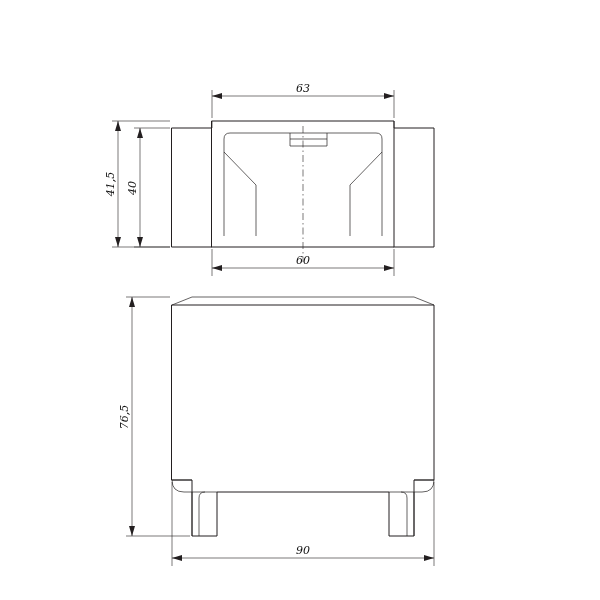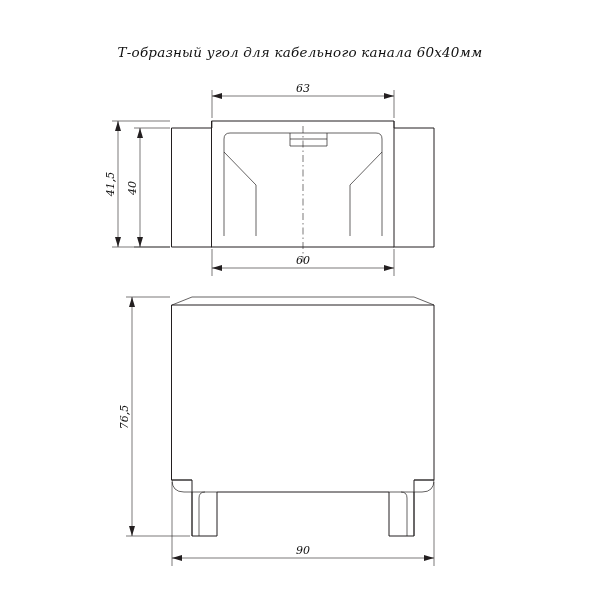--- a/index.html
+++ b/index.html
@@ -64,21 +64,20 @@
     font-size: 11px;
     fill: #111111;
   }
   .arrow { fill: #231f20; }
 </style>
 </head>
 <body>
 
 <div id="drawing-root">
 
-  <div class="title">Т-образный угол для кабельного канала 60х40мм</div>
 
   <svg width="600" height="600" viewBox="0 0 600 600">
 
     <g>
 
       <path class="ln fill-body" d="M172,128 L212,128 L212,247 L172,247 Z"></path>
 
       <path class="ln fill-body" d="M394,128 L434,128 L434,247 L394,247 Z"></path>
 
       <path class="ln fill-body" d="M212,121 L394,121 L394,247 L212,247 Z"></path>

